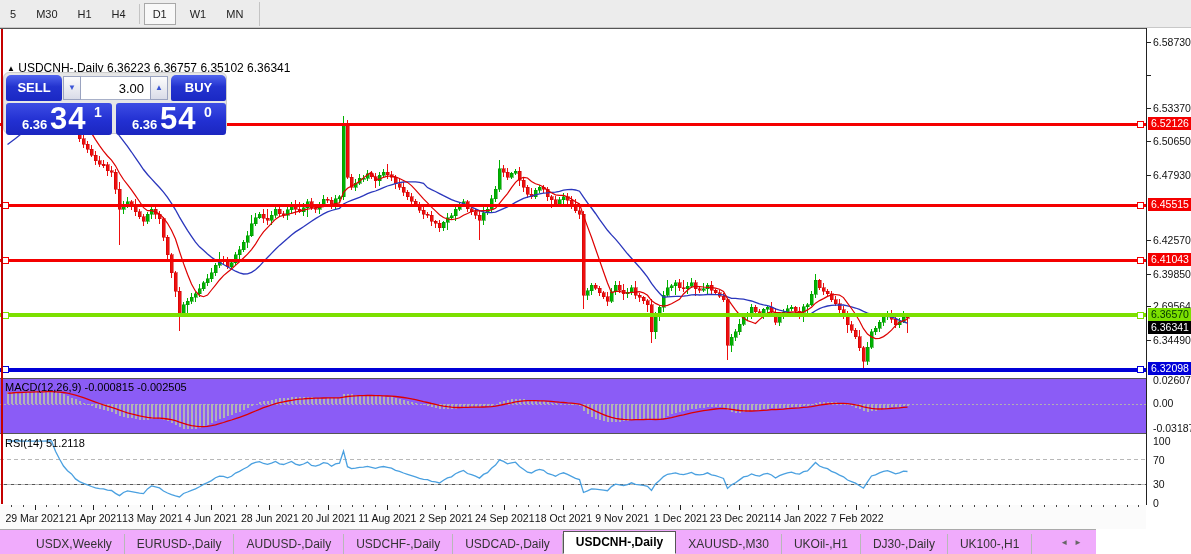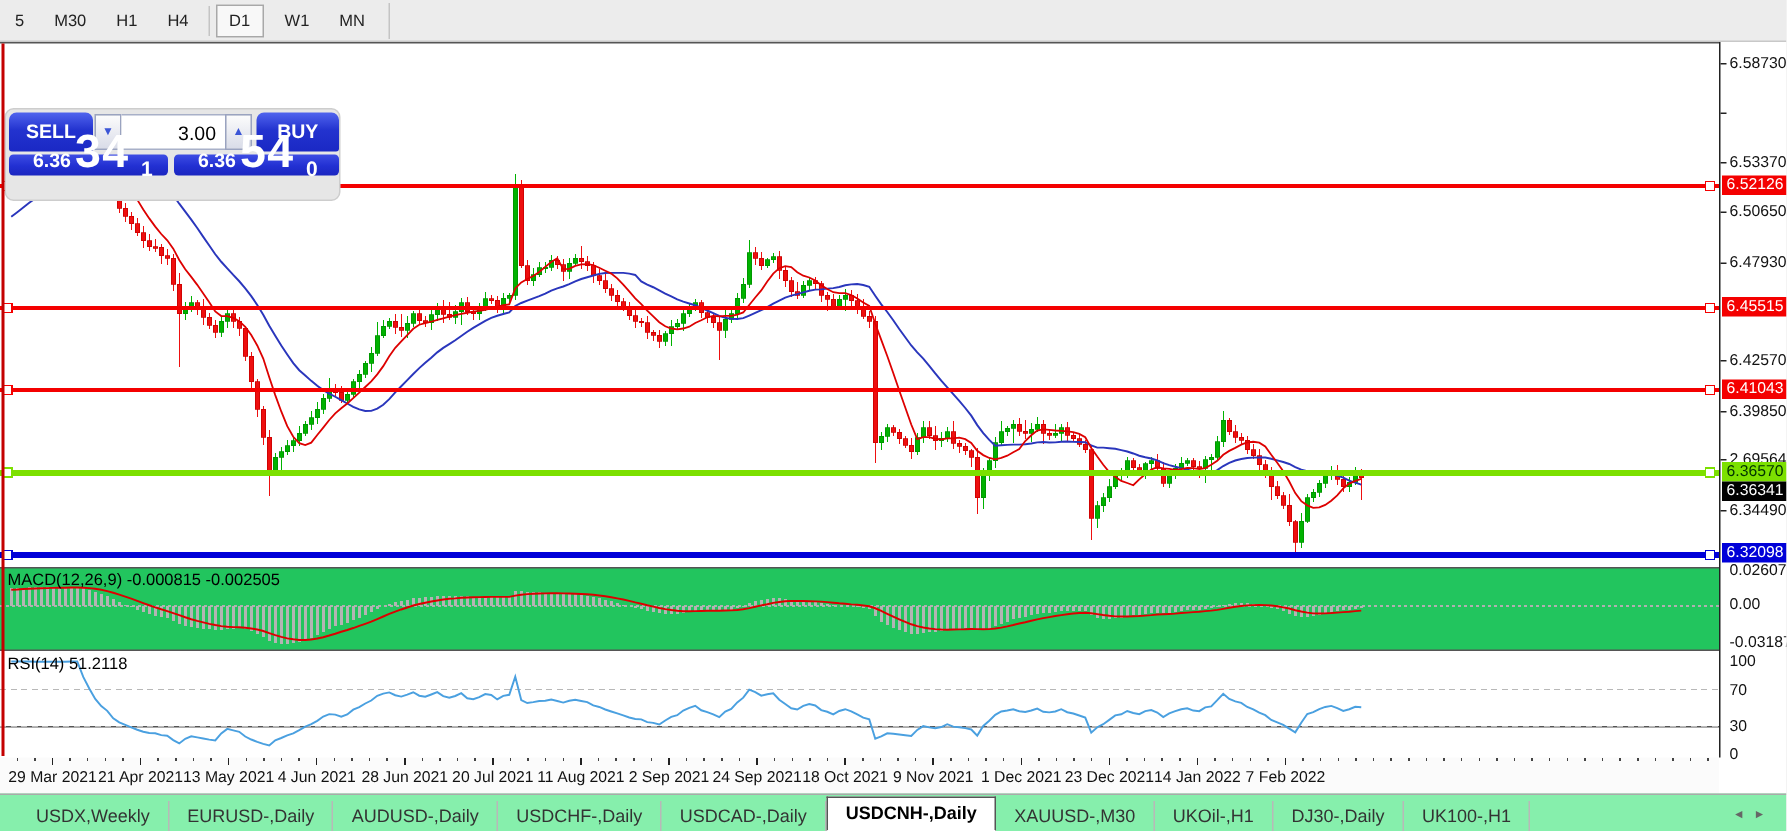--- a/index.html
+++ b/index.html
@@ -3,52 +3,52 @@
 <meta charset="utf-8">
 <style>
   html,body{margin:0;padding:0;background:#e9e9e9;font-family:"Liberation Sans",sans-serif;}
   #app{position:relative;width:1191px;height:554px;overflow:hidden;background:#ffffff;user-select:none;}
   
   #toolbar{position:absolute;left:0;top:0;width:1191px;height:27px;background:#ececec;border-bottom:1px solid #c8c8c8;display:flex;align-items:center;}
   .tfbtn{height:20px;line-height:20px;padding:0 8px;margin:0 1px;font-size:11px;color:#222;border:1px solid transparent;background:transparent;cursor:default;}
   .tfbtn.active{background:#f8f8f8;border:1px solid #a8a8a8;}
   .tb-sep{width:1px;height:20px;background:#c4c4c4;margin:0 3px;}
   #main-plot{position:absolute;left:0;top:28px;width:1146px;height:349px;background:#ffffff;border-top:1px solid #555;}
-  #macd-plot{position:absolute;left:0;top:378px;width:1146px;height:56px;background:#22c55e;border-top:1px solid #555;border-bottom:1px solid #555;box-sizing:border-box;}
+  #macd-plot{position:absolute;left:0;top:378px;width:1146px;height:56px;background:#8b5cf6;border-top:1px solid #555;border-bottom:1px solid #555;box-sizing:border-box;}
   #rsi-plot{position:absolute;left:0;top:435px;width:1146px;height:50px;background:#ffffff;border-bottom:1px solid #555;box-sizing:border-box;}
   #price-axis{position:absolute;left:1146px;top:28px;width:45px;height:477px;background:#ffffff;border-left:1px solid #222;box-sizing:border-box;}
   .ax-label{position:absolute;left:6px;font-size:10.5px;color:#111;white-space:nowrap;}
   .ax-tick{position:absolute;left:0;width:4px;height:1px;background:#222;}
   .badge{position:absolute;left:1px;width:43px;height:13px;font-size:10.5px;line-height:13px;padding-left:3px;white-space:nowrap;overflow:hidden;}
   .red-vline{position:absolute;left:1px;top:29px;width:2px;height:475px;background:#c40000;}
   
   #chart-title{position:absolute;left:7px;top:32px;font-size:12px;color:#000;white-space:nowrap;}
   #chart-title .arr{font-size:8px;vertical-align:1px;}
   
   #trade-panel{position:absolute;left:3px;top:43px;width:224px;height:62px;background:#e6e6e6;border:1px solid #cdcdcd;border-radius:6px;box-sizing:border-box;}
   .tp-btn{position:absolute;top:2px;height:26px;background:linear-gradient(#5064ee,#2333cf 45%,#1a28c4);color:#fff;font-size:13px;font-weight:bold;text-align:center;line-height:26px;border-radius:5px 5px 2px 2px;cursor:pointer;}
   #sell-btn{left:2px;width:56px;}
   #buy-btn{left:167px;width:55px;}
   .spin{position:absolute;top:3px;width:18px;height:24px;background:linear-gradient(#fcfcfc,#d9dce8);border:1px solid #9aa3c0;box-sizing:border-box;text-align:center;line-height:22px;font-size:8px;color:#3b55d6;cursor:pointer;}
   #spin-dn{left:59px;}
   #spin-up{left:146px;}
   #vol-input{position:absolute;left:77px;top:3px;width:69px;height:24px;border:1px solid #a8b0c8;border-left:none;border-right:none;background:#fff;box-sizing:border-box;font-size:13px;color:#000;text-align:right;padding-right:6px;font-family:"Liberation Sans",sans-serif;}
-  .px-box{position:absolute;top:30px;height:14px;background:linear-gradient(#3d4de4,#2230d2 55%,#1b26c0);border-radius:3px;color:#fff;}
+  .px-box{position:absolute;top:30px;height:32px;background:linear-gradient(#3d4de4,#2230d2 55%,#1b26c0);border-radius:3px;color:#fff;}
   #sell-box{left:2px;width:106px;}
   #buy-box{left:112px;width:110px;}
   .px-small{position:absolute;left:16px;bottom:3px;font-size:13px;font-weight:bold;}
   .px-big{position:absolute;left:44px;bottom:-2px;font-size:31px;font-weight:bold;letter-spacing:1px;}
   .px-sup{position:absolute;left:88px;top:1px;font-size:14px;font-weight:bold;}
   
   .ind-label{position:absolute;left:5px;top:2px;font-size:11px;color:#000;z-index:5;white-space:nowrap;}
   
   #date-axis{position:absolute;left:0;top:505px;width:1146px;height:24px;background:#fbfbfb;}
   .date-label{position:absolute;top:7px;font-size:10.5px;color:#111;white-space:nowrap;transform:translateX(-50%);}
   
-  #tab-bar{position:absolute;left:0;top:529px;width:1191px;height:25px;background:#86efac;border-top:1px solid #aaa;display:flex;align-items:flex-end;padding-left:12px;box-sizing:border-box;}
+  #tab-bar{position:absolute;left:0;top:529px;width:1096px;height:25px;background:#f0abfc;border-top:1px solid #aaa;display:flex;align-items:flex-end;padding-left:24px;box-sizing:border-box;}
   .tab{height:20px;line-height:20px;padding:0 12px;font-size:12px;color:#333;border-right:1px solid #b8b8b8;white-space:nowrap;cursor:pointer;}
   .tab.active{background:#fff;border:1px solid #555;border-bottom:1px solid #fff;font-weight:bold;color:#000;height:21px;line-height:21px;}
   .tab-scroll{position:absolute;right:8px;top:8px;font-size:8px;color:#666;letter-spacing:6px;cursor:pointer;}
   svg{position:absolute;left:0;top:0;}
 </style>
 </head>
 <body>
 
 <div id="app">
 
@@ -529,20 +529,25 @@
         <line x1="0" y1="231.1397616000001" x2="1146" y2="231.1397616000001" stroke="#f40000" stroke-width="3" shape-rendering="crispEdges"></line>
         <rect x="2" y="228.1397616000001" width="6" height="6" fill="#ffffff" stroke="#f40000" stroke-width="1" shape-rendering="crispEdges"></rect>
         <rect x="1137" y="228.1397616000001" width="6" height="6" fill="#ffffff" stroke="#f40000" stroke-width="1" shape-rendering="crispEdges"></rect>
         <line x1="0" y1="286.0538879999995" x2="1146" y2="286.0538879999995" stroke="#7ce000" stroke-width="4" shape-rendering="crispEdges"></line>
         <rect x="2" y="283.0538879999995" width="6" height="6" fill="#ffffff" stroke="#7ce000" stroke-width="1" shape-rendering="crispEdges"></rect>
         <rect x="1137" y="283.0538879999995" width="6" height="6" fill="#ffffff" stroke="#7ce000" stroke-width="1" shape-rendering="crispEdges"></rect>
         <line x1="0" y1="340.9557376000004" x2="1146" y2="340.9557376000004" stroke="#0000d8" stroke-width="4" shape-rendering="crispEdges"></line>
         <rect x="2" y="337.9557376000004" width="6" height="6" fill="#ffffff" stroke="#0000d8" stroke-width="1" shape-rendering="crispEdges"></rect>
         <rect x="1137" y="337.9557376000004" width="6" height="6" fill="#ffffff" stroke="#0000d8" stroke-width="1" shape-rendering="crispEdges"></rect>
       </svg>
+    <div id="chart-title">
+      <span class="arr">▲</span>
+      <span>USDCNH-,Daily</span>
+      <span>6.36223 6.36757 6.35102 6.36341</span>
+    </div>
     <div id="trade-panel">
       <div id="sell-btn" class="tp-btn">SELL</div>
       <div id="spin-dn" class="spin"><span>▼</span></div>
       <input id="vol-input" value="3.00" style="">
       <div id="spin-up" class="spin"><span>▲</span></div>
       <div id="buy-btn" class="tp-btn">BUY</div>
       <div id="sell-box" class="px-box">
         <span class="px-small">6.36</span>
         <span class="px-big">34</span>
         <span class="px-sup">1</span>

